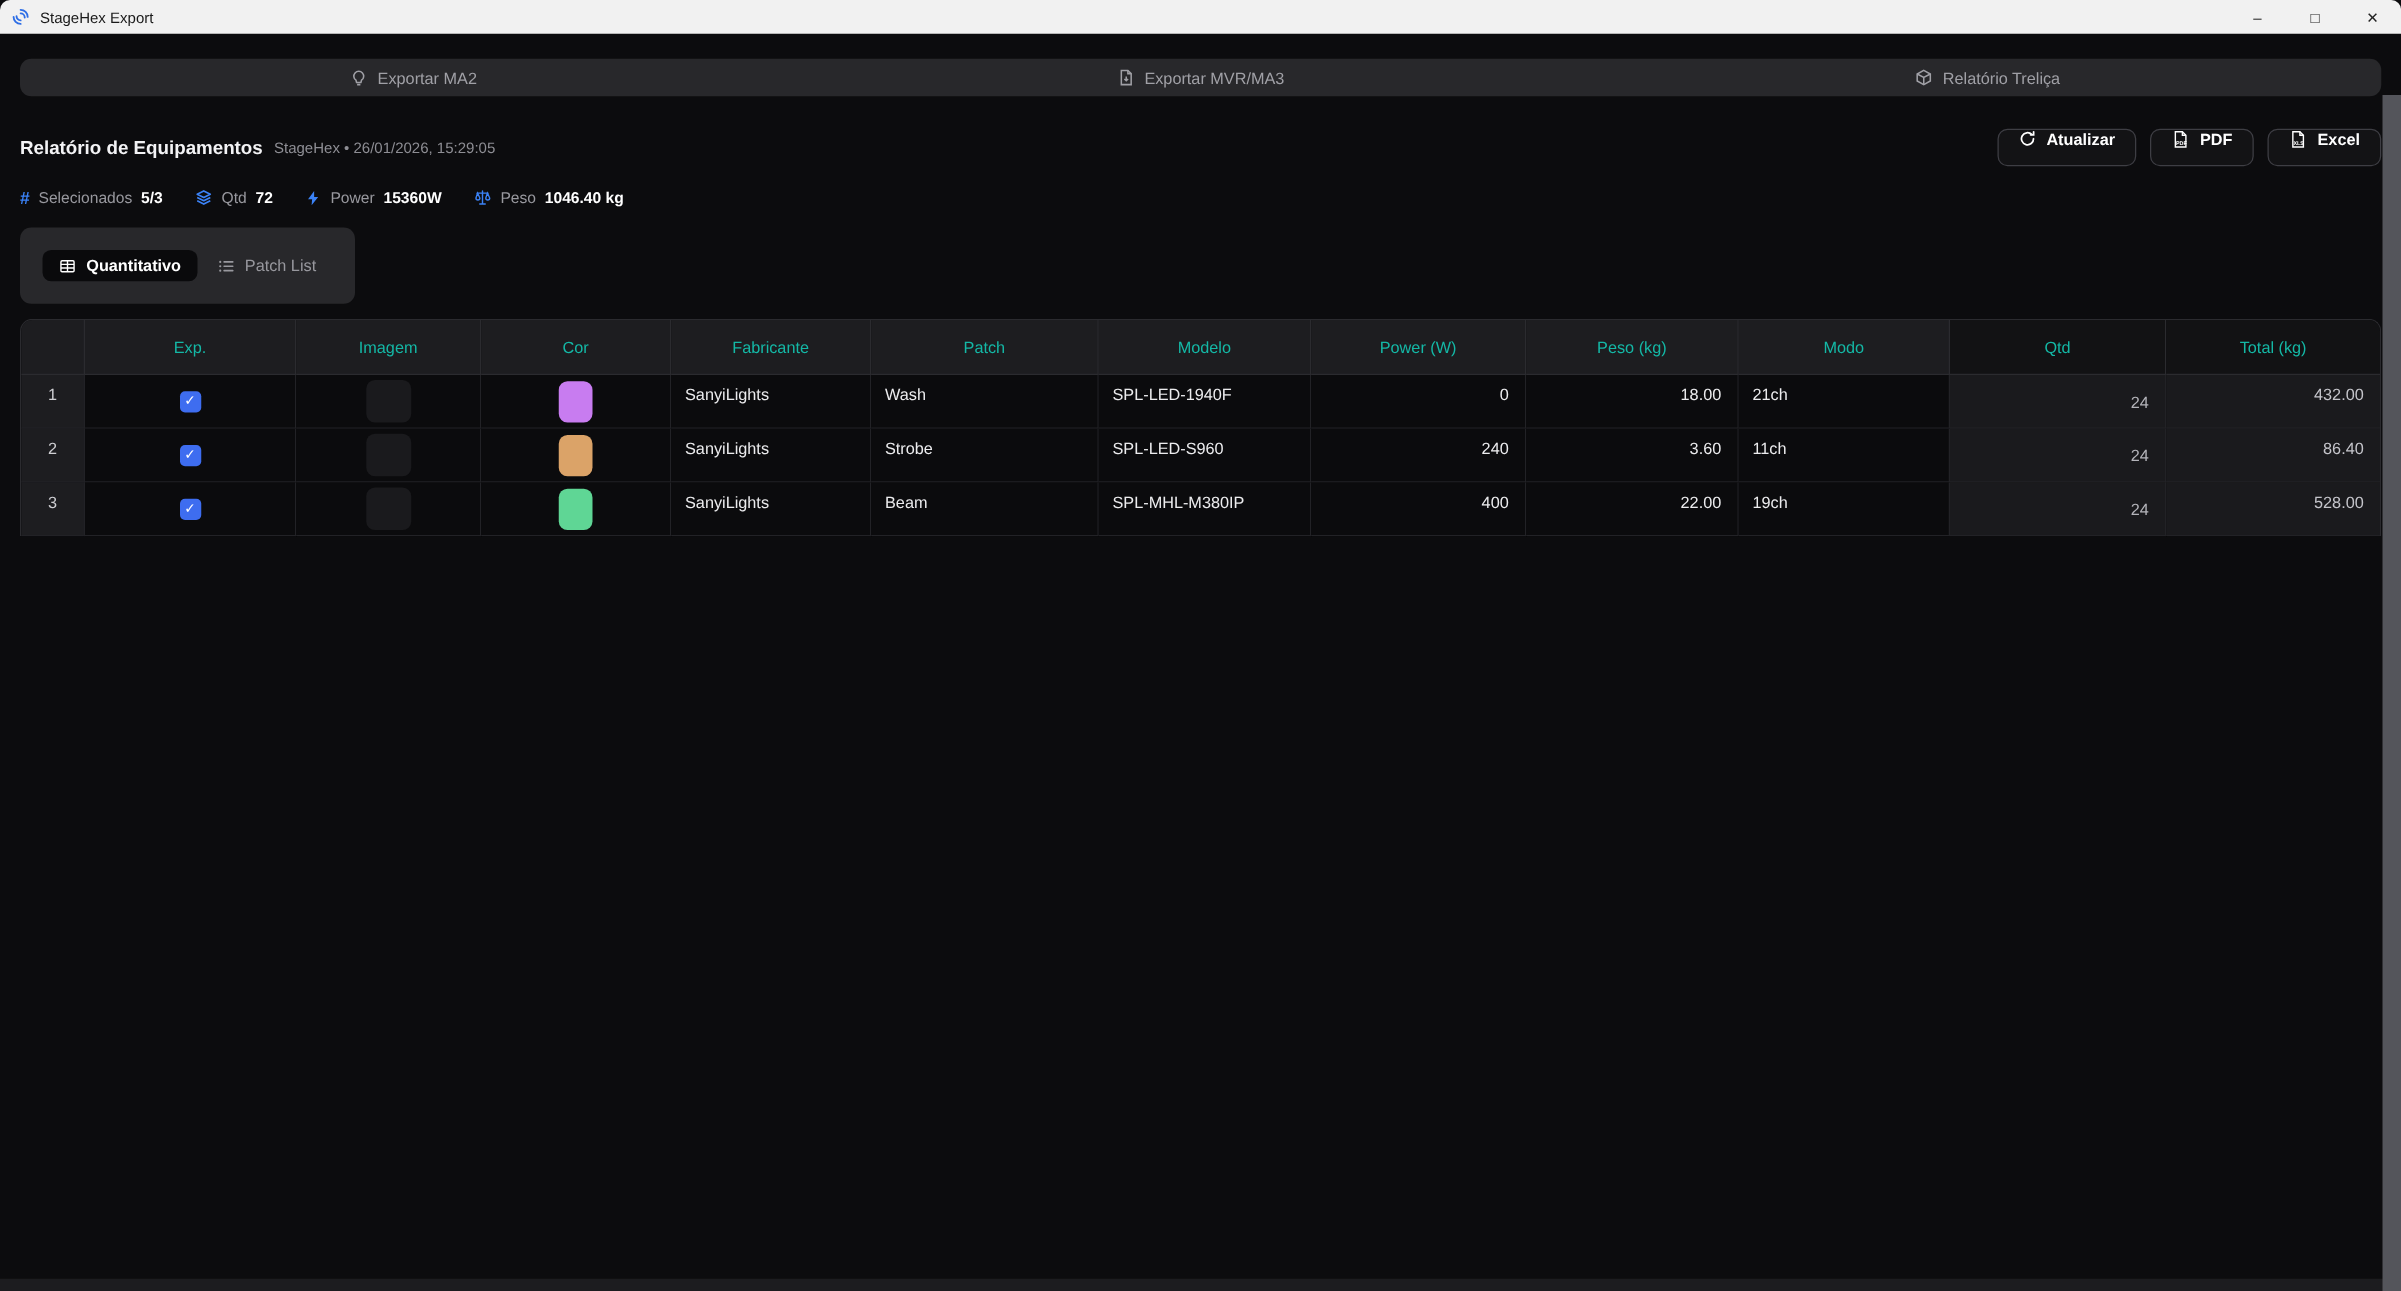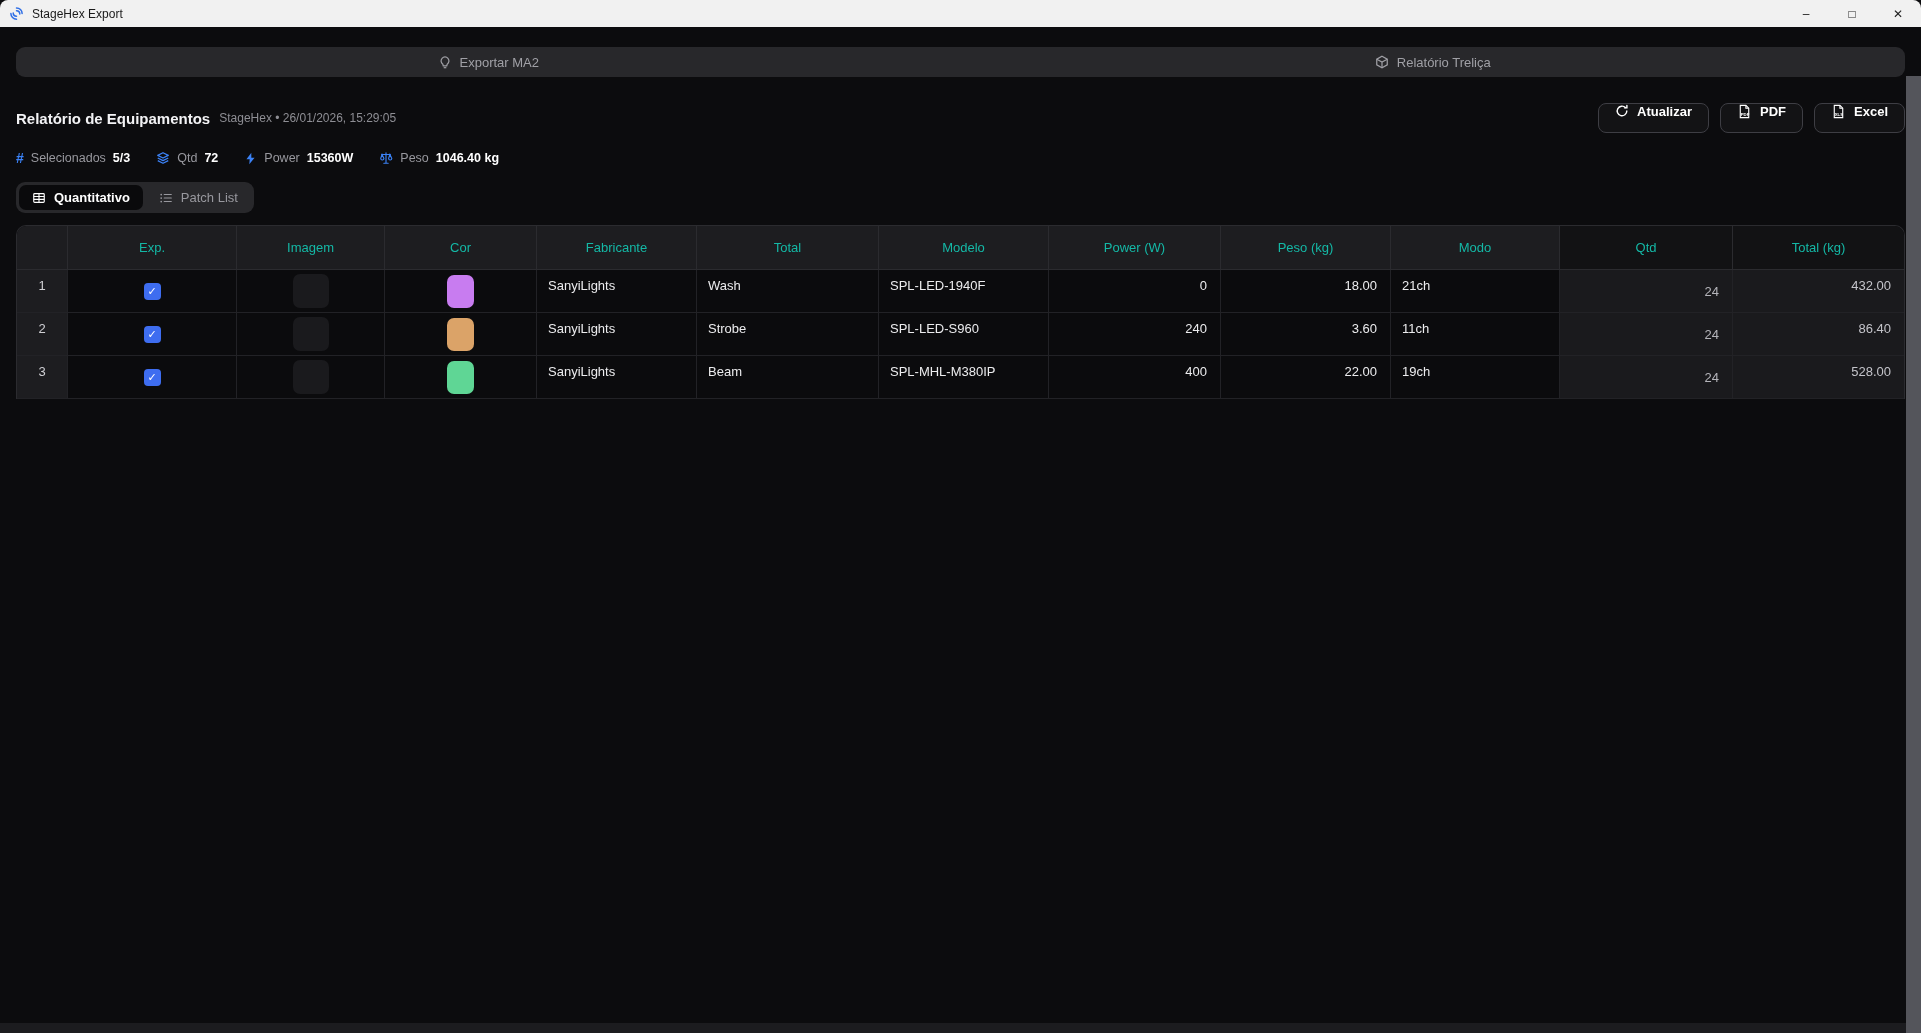--- a/index.html
+++ b/index.html
@@ -50,21 +50,21 @@
   
   .stats-row { margin-top: 17px; display: flex; align-items: center; gap: 26px; }
   .stat { display: flex; align-items: center; gap: 7px; font-size: 12.5px; }
   .stat-label { color: #98989e; }
   .stat-value { color: #ffffff; font-weight: bold; }
   .stat-icon { color: #3b82f6; display: flex; align-items: center; }
   .hash-glyph { color: #3b82f6; font-weight: bold; font-size: 14px; }
   
   .view-tabs {
     margin-top: 16px; display: inline-flex; background: #28282b; border-radius: 9px;
-    padding: 3px; gap: 3px;
+    padding: 18px; gap: 3px;
   }
   .view-tab {
     height: 25px; display: flex; align-items: center; gap: 8px; padding: 0 13px;
     color: #98989e; font-size: 13px; border-radius: 7px;
   }
   .view-tab.active { background: #0a0a0c; color: #ffffff; font-weight: bold; }
   
   .tbl {
     margin-top: 12px;
     display: grid;
@@ -135,20 +135,28 @@
   <div class="tabstrip">
     <div class="main-tab">
       <svg width="14" height="14" viewBox="0 0 16 16" fill="none" stroke="#a0a0a6" stroke-width="1.4">
         <path d="M5.5 10.5 a4.5 4.5 0 1 1 5 0 l-.5 2 h-4 z"></path>
           <path d="M6.5 14.5 h3"></path>
       </svg>
       <span>Exportar MA2</span>
     </div>
     <div class="main-tab">
       <svg width="14" height="14" viewBox="0 0 16 16" fill="none" stroke="#a0a0a6" stroke-width="1.4">
+        <path d="M3.5 1.5 h6 l3 3 v10 h-9 z"></path>
+          <path d="M9.5 1.5 v3 h3"></path>
+          <path d="M8 7 v4 M6.3 9.3 L8 11 l1.7 -1.7"></path>
+      </svg>
+      <span>Exportar MVR/MA3</span>
+    </div>
+    <div class="main-tab">
+      <svg width="14" height="14" viewBox="0 0 16 16" fill="none" stroke="#a0a0a6" stroke-width="1.4">
         <path d="M8 1.5 L14 4.8 V11.2 L8 14.5 L2 11.2 V4.8 Z"></path>
           <path d="M2 4.8 L8 8 L14 4.8 M8 8 V14.5"></path>
       </svg>
       <span>Relatório Treliça</span>
     </div>
   </div>
 
   
   <div class="header-row">
     <span class="page-title">Relatório de Equipamentos</span>
@@ -239,21 +247,21 @@
   </div>
 
   
   <div class="tbl">
 
     <div class="th"></div>
     <div class="th">Exp.</div>
     <div class="th">Imagem</div>
     <div class="th">Cor</div>
     <div class="th">Fabricante</div>
-    <div class="th">Total</div>
+    <div class="th">Patch</div>
     <div class="th">Modelo</div>
     <div class="th">Power (W)</div>
     <div class="th">Peso (kg)</div>
     <div class="th">Modo</div>
     <div class="th dark">Qtd</div>
     <div class="th dark">Total (kg)</div>
 
     <div class="td numcell">1</div>
     <div class="td center">
       <div class="checkbox">

